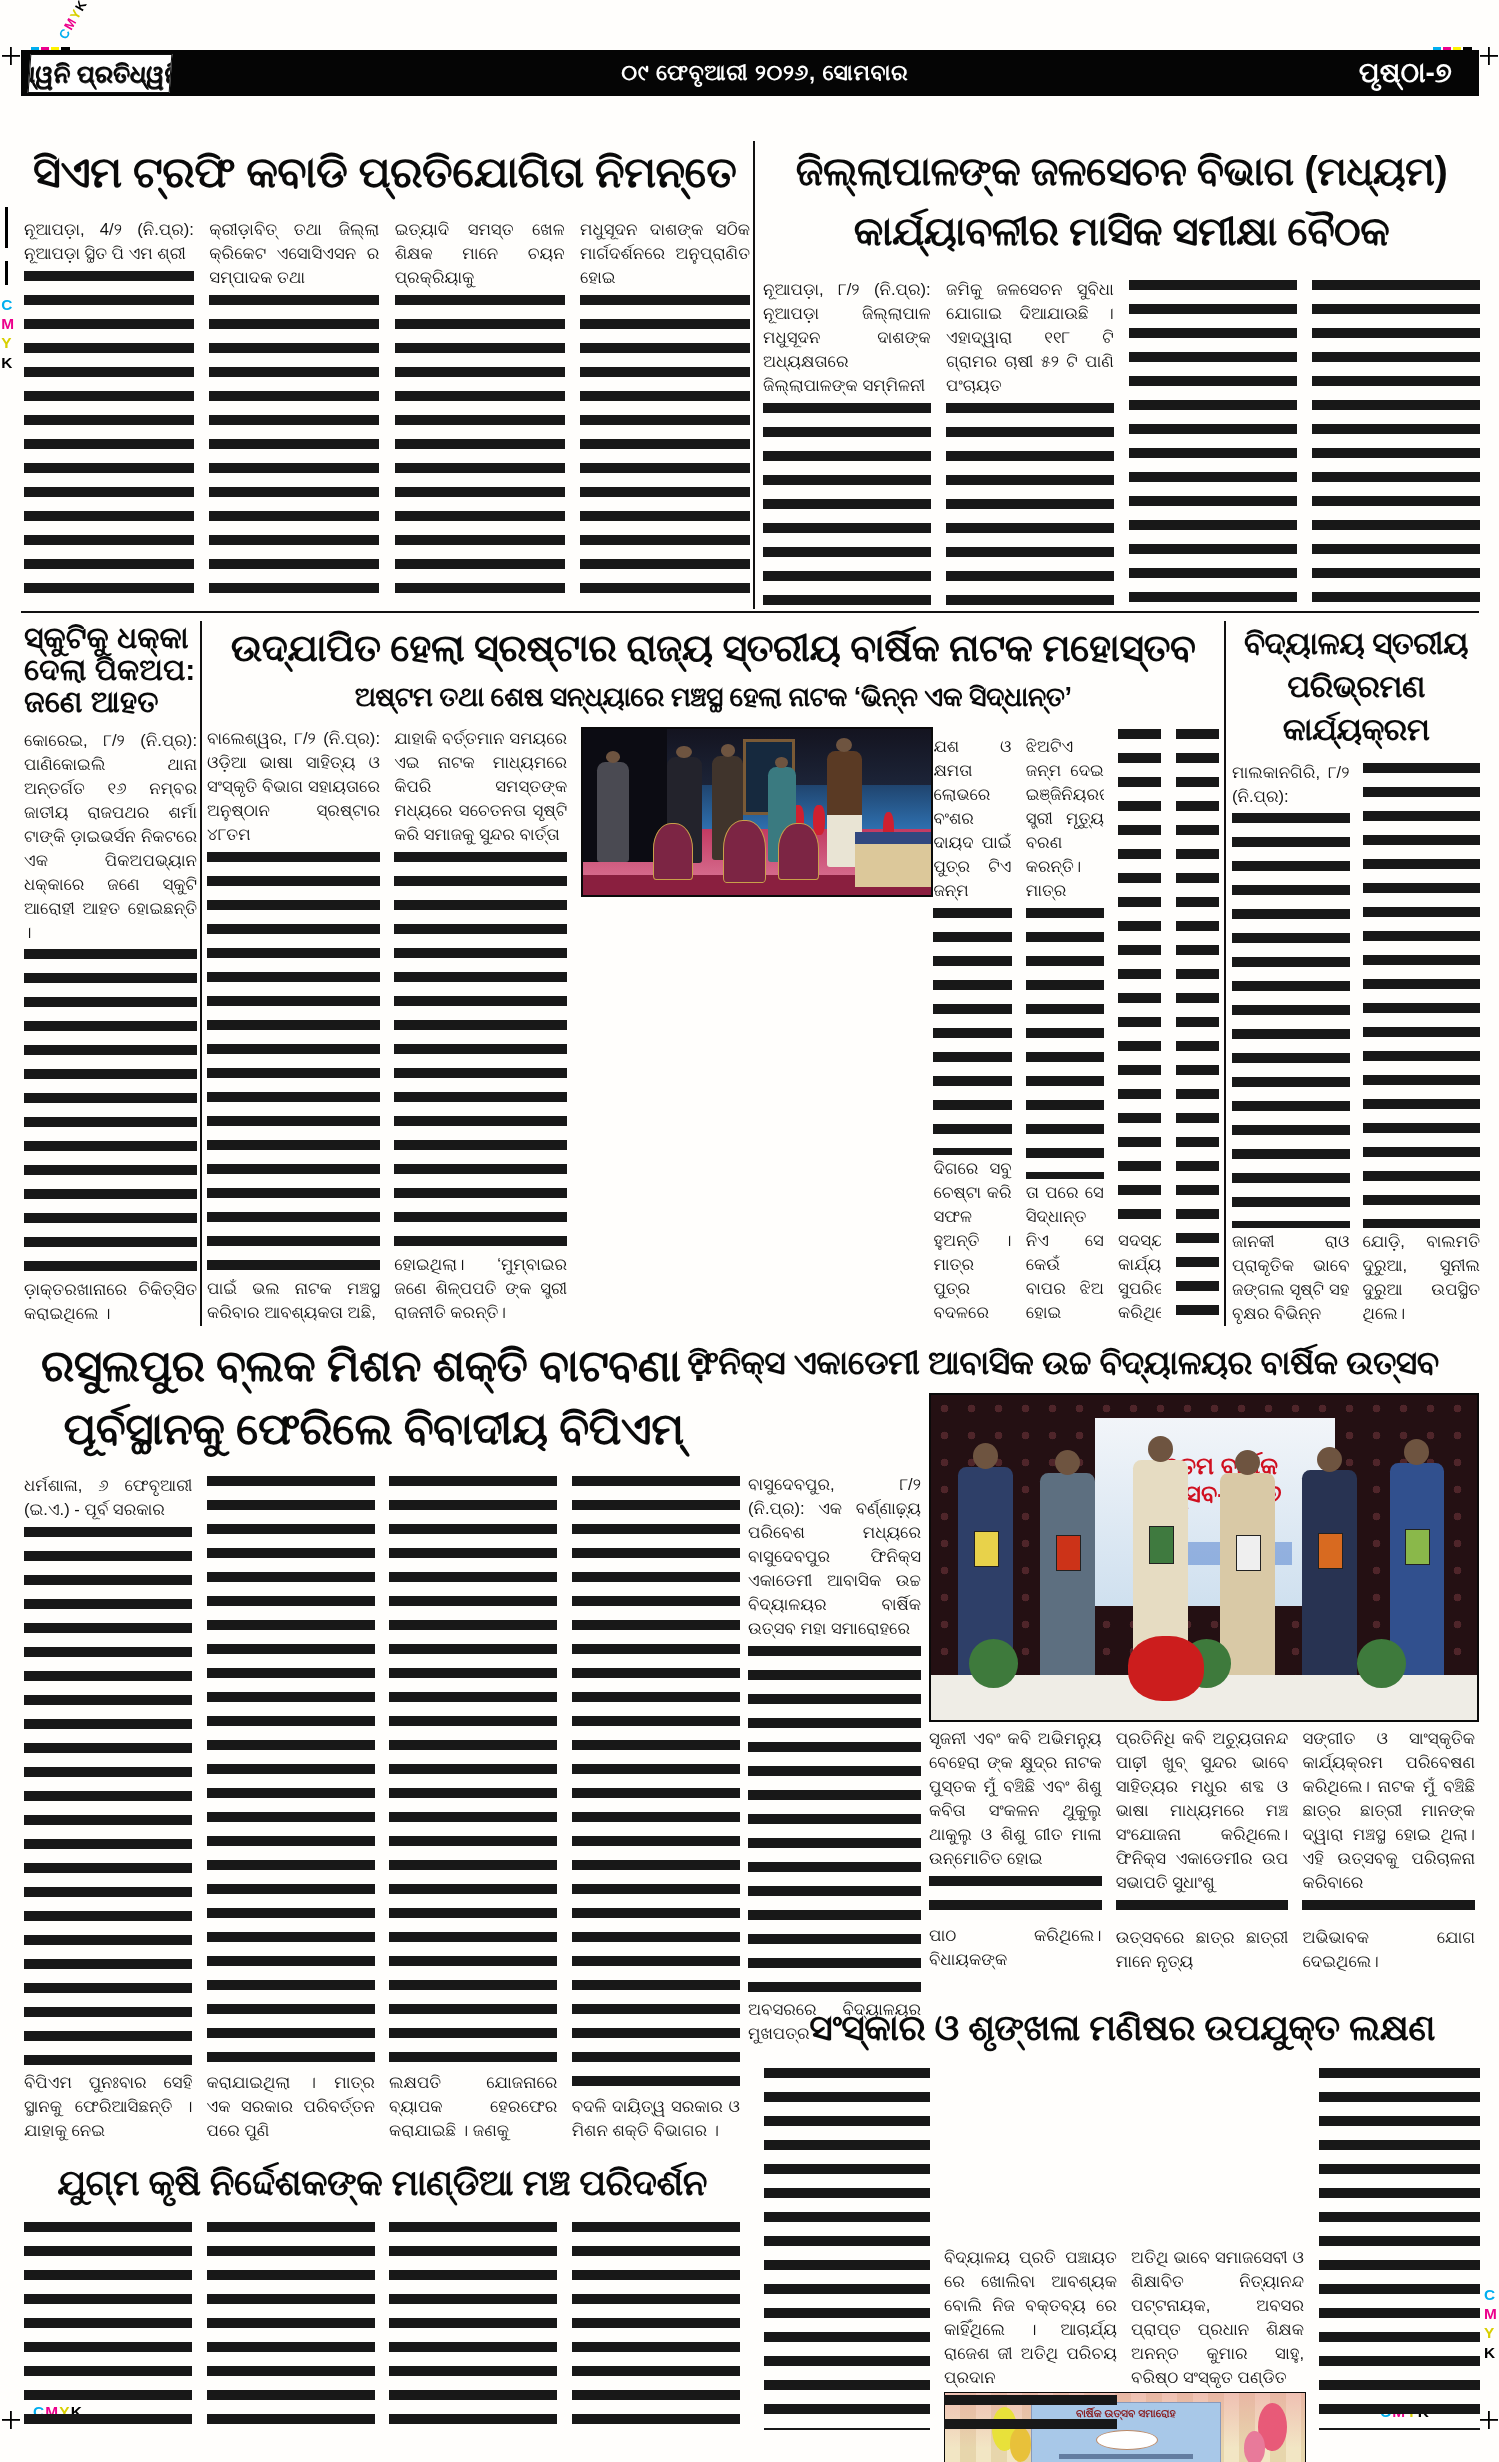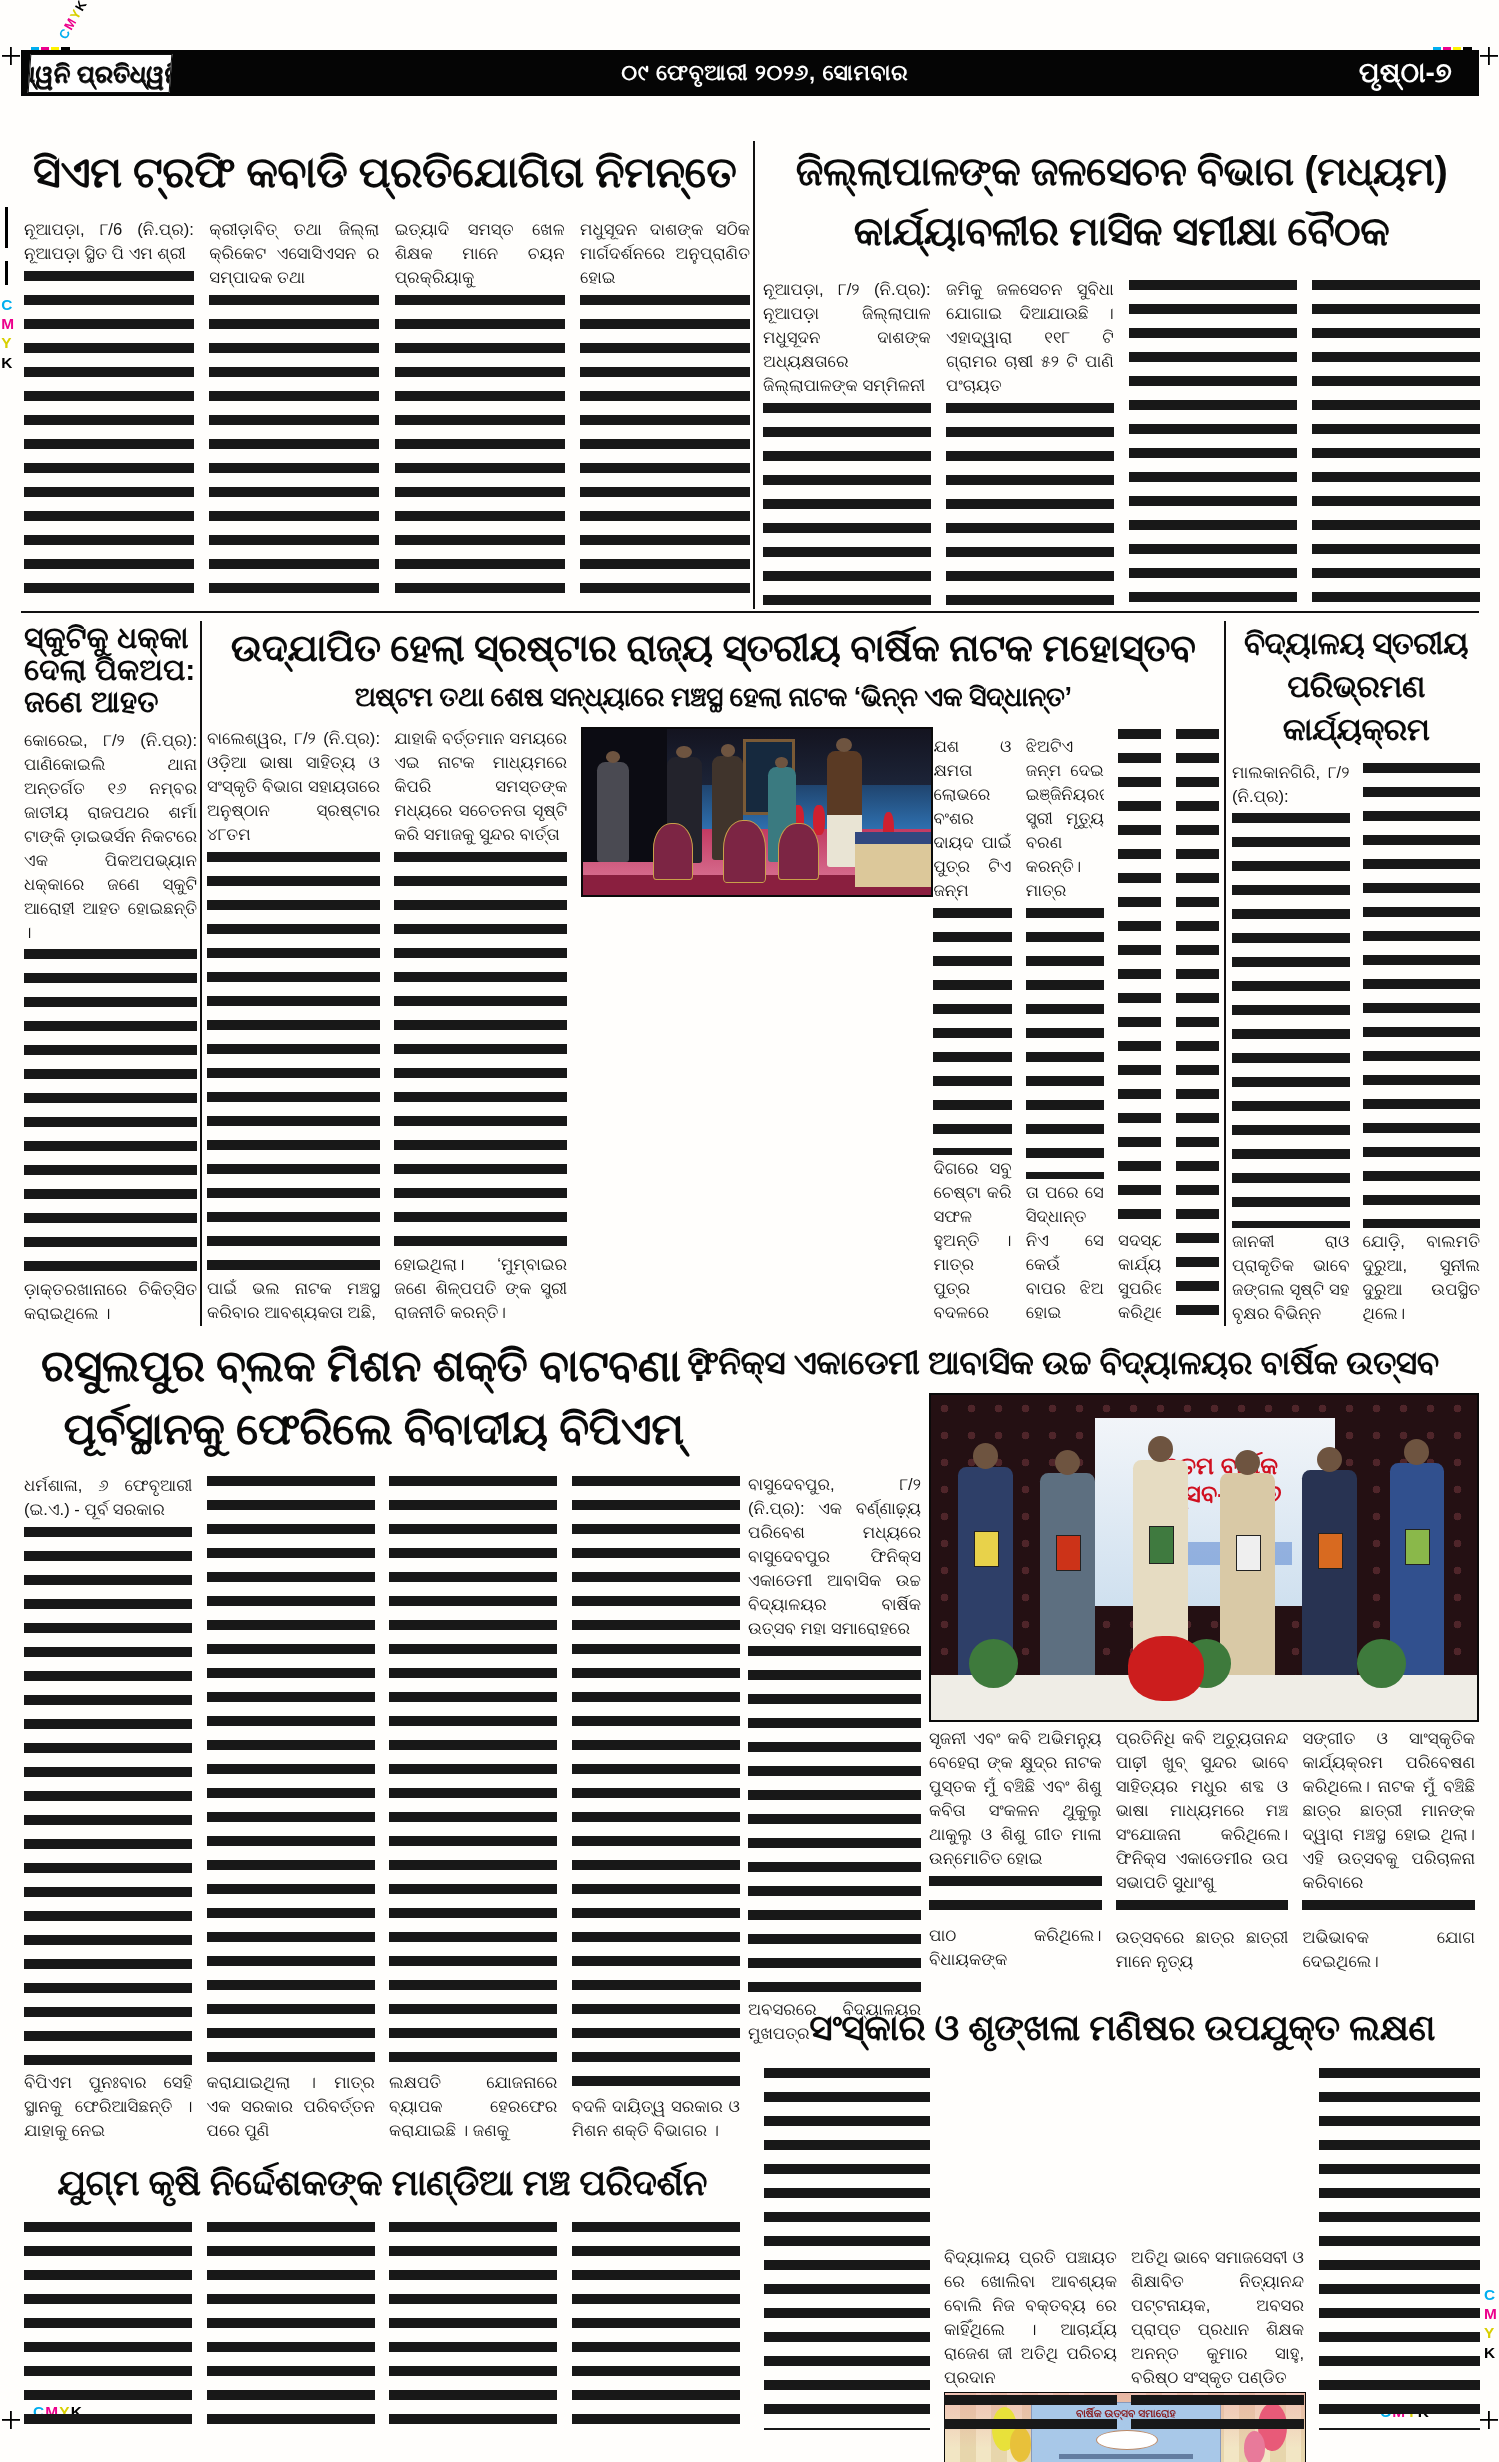--- a/index.html
+++ b/index.html
@@ -112,21 +112,21 @@
     <div class="logo-box" style="width:140px;height:37px;margin-left:7.7px;">
       <span>ଧ୍ୱନି ପ୍ରତିଧ୍ୱନି</span>
     </div>
     <div class="mast-date">୦୯ ଫେବୃଆରୀ ୨୦୨୬, ସୋମବାର</div>
     <div class="mast-page">ପୃଷ୍ଠା-୭</div>
   </div>
 
   <div class="abs headline left" style="left:33px;top:140px;width:711px;height:71px;font-size:43px;line-height:65px;">ସିଏମ ଟ୍ରଫି କବାଡି ପ୍ରତିଯୋଗିତା ନିମନ୍ତେ ଚୟନ ପ୍ରକ୍ରିୟା ଆରମ୍ଭ</div>
   <div class="abs cols" style="left:24px;top:218px;width:726px;height:388px;gap:15.4px;">
     <div class="body-col" style="flex:1;">
-      <p class="frag">ନୂଆପଡ଼ା, ୮/6 (ନି.ପ୍ର): ନୂଆପଡ଼ା ସ୍ଥିତ ପି ଏମ ଶ୍ରୀ</p>
+      <p class="frag">ନୂଆପଡ଼ା, 4/୨ (ନି.ପ୍ର): ନୂଆପଡ଼ା ସ୍ଥିତ ପି ଏମ ଶ୍ରୀ</p>
       <div class="fill"></div>
     </div>
     <div class="body-col" style="flex:1;">
       <p class="frag">କ୍ରୀଡ଼ାବିତ୍ ତଥା ଜିଲ୍ଲା କ୍ରିକେଟ ଏସୋସିଏସନ ର ସମ୍ପାଦକ ତଥା</p>
       <div class="fill"></div>
     </div>
     <div class="body-col" style="flex:1;">
       <p class="frag">ଇତ୍ୟାଦି ସମସ୍ତ ଖେଳ ଶିକ୍ଷକ ମାନେ ଚୟନ ପ୍ରକ୍ରିୟାକୁ</p>
       <div class="fill"></div>
     </div>
@@ -362,21 +362,21 @@
     <div class="flower" style="right:5%;top:6%;width:8%;height:28%;background:#e85a78;"></div>
     <div class="flower" style="right:11%;top:22%;width:6%;height:20%;background:#e87a9a;"></div>
 
   </div>
 
   <div class="abs cols" style="left:944px;top:2246px;width:360px;height:185px;gap:14.2px;">
     <div class="body-col" style="flex:1;">
       <p class="frag">ବିଦ୍ୟାଳୟ ପ୍ରତି ପଞ୍ଚାୟତ ରେ ଖୋଲିବା ଆବଶ୍ୟକ ବୋଲି ନିଜ ବକ୍ତବ୍ୟ ରେ କାହିଁଥିଲେ । ଆଚାର୍ଯ୍ୟ ରାଜେଶ ଜୀ ଅତିଥି ପରିଚୟ ପ୍ରଦାନ</p>
       <div class="fill"></div>
     </div>
-    <div class="body-col" style="flex:1;">
+    <div class="body-col" style="flex:1;align-items:flex-end;">
       <p class="frag">ଅତିଥି ଭାବେ ସମାଜସେବୀ ଓ ଶିକ୍ଷାବିତ ନିତ୍ୟାନନ୍ଦ ପଟ୍ଟନାୟକ, ଅବସର ପ୍ରାପ୍ତ ପ୍ରଧାନ ଶିକ୍ଷକ ଅନନ୍ତ କୁମାର ସାହୁ, ବରିଷ୍ଠ ସଂସ୍କୃତ ପଣ୍ଡିତ</p>
       <div class="fill"></div>
     </div>
   </div>
 
   <div class="abs body-col" style="left:1319px;top:2066px;width:161px;height:364px;">
     <div class="fill"></div>
   </div>
 
   <div class="abs headline" style="left:24px;top:2156px;width:716px;height:57px;font-size:36px;line-height:53px;">ଯୁଗ୍ମ କୃଷି ନିର୍ଦ୍ଦେଶକଙ୍କ ମାଣ୍ଡିଆ ମଞ୍ଚ ପରିଦର୍ଶନ</div>

